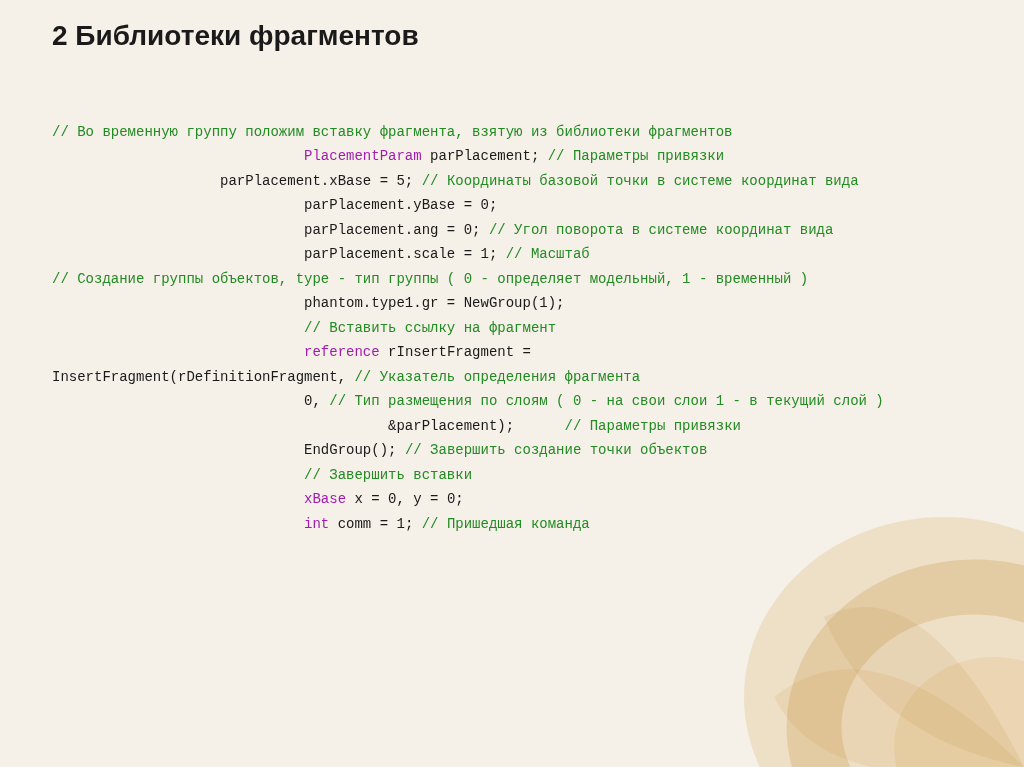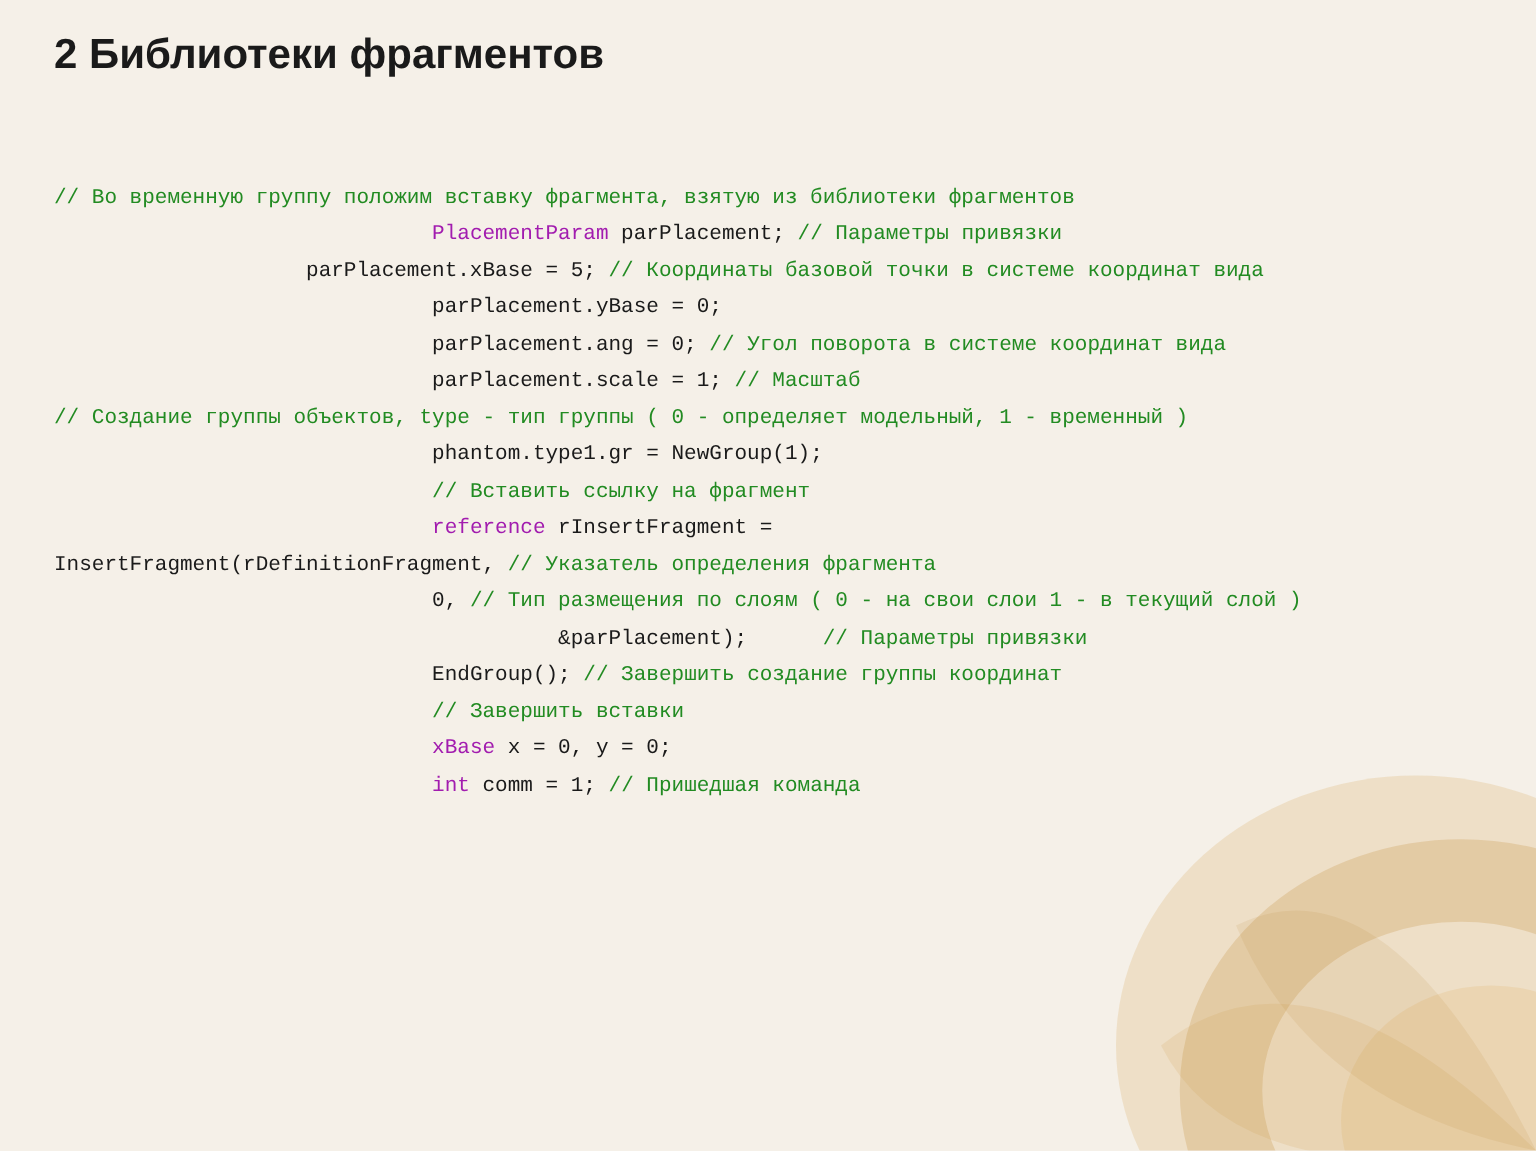--- a/index.html
+++ b/index.html
@@ -23,21 +23,22 @@
       bottom: 0;
       right: 0;
       width: 400px;
       height: 300px;
       z-index: 0;
     }
 
     .content {
       position: relative;
       z-index: 1;
-      padding: 20px 30px 20px 36px;
+      padding: 20px 30px 20px 24px;
+      margin-left: 28px;
     }
 
     .page-title {
       font-size: 28px;
       font-weight: bold;
       color: #1a1a1a;
       margin-bottom: 20px;
       font-family: Arial, sans-serif;
     }
 
@@ -97,20 +98,20 @@
 </span><span>                              <span class="code-normal">parPlacement.yBase = 0;</span>
 </span><span>                              <span class="code-normal">parPlacement.ang = 0; </span><span class="code-comment">// Угол поворота в системе координат вида</span>
 </span><span>                              <span class="code-normal">parPlacement.scale = 1; </span><span class="code-comment">// Масштаб</span>
 </span><span><span class="code-comment">// Создание группы объектов, type - тип группы ( 0 - определяет модельный, 1 - временный )</span>
 </span><span>                              <span class="code-normal">phantom.type1.gr = NewGroup(1);</span>
 </span><span>                              <span class="code-comment">// Вставить ссылку на фрагмент</span>
 </span><span>                              <span class="code-keyword">reference</span><span class="code-normal"> rInsertFragment =</span>
 </span><span><span class="code-normal">InsertFragment(rDefinitionFragment, </span><span class="code-comment">// Указатель определения фрагмента</span>
 </span><span>                              <span class="code-normal">0, </span><span class="code-comment">// Тип размещения по слоям ( 0 - на свои слои 1 - в текущий слой )</span>
 </span><span>                                        <span class="code-normal">&amp;parPlacement);      </span><span class="code-comment">// Параметры привязки</span>
-</span><span>                              <span class="code-normal">EndGroup(); </span><span class="code-comment">// Завершить создание группы координат</span>
+</span><span>                              <span class="code-normal">EndGroup(); </span><span class="code-comment">// Завершить создание точки объектов</span>
 </span><span>                              <span class="code-comment">// Завершить вставки</span>
 </span><span>                              <span class="code-keyword">xBase</span><span class="code-normal"> x = 0, y = 0;</span>
 </span><span>                              <span class="code-keyword">int</span><span class="code-normal"> comm = 1; </span><span class="code-comment">// Пришедшая команда</span>
 </span></pre>
   </div>
 
 </div>
 
 </body></html>

